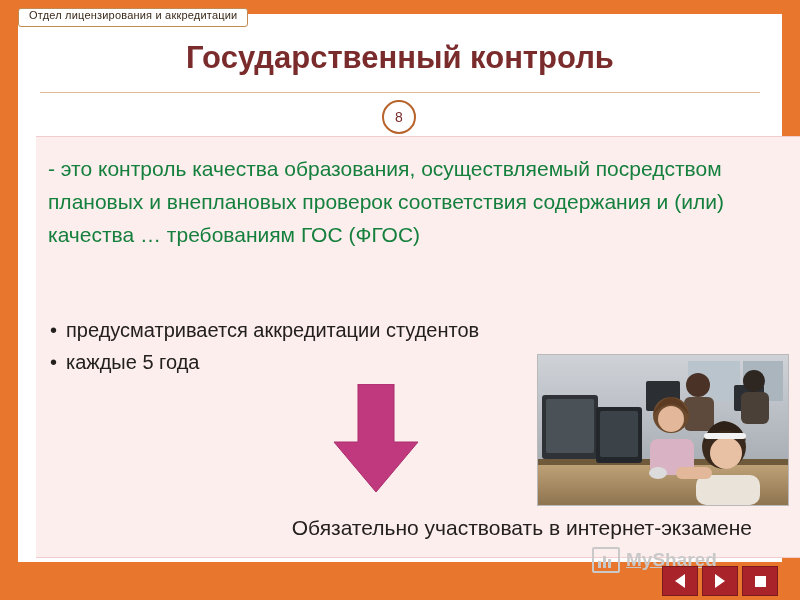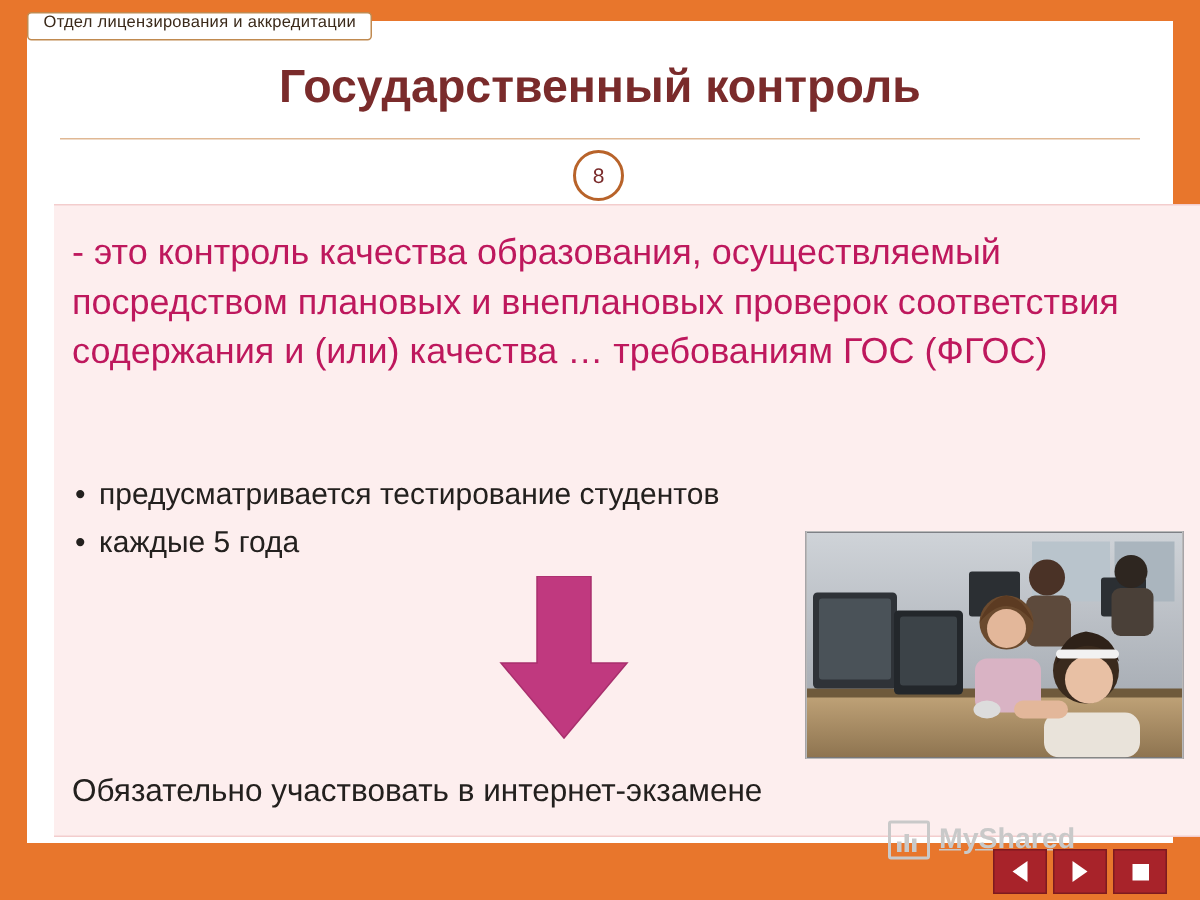--- a/index.html
+++ b/index.html
@@ -107,23 +107,23 @@
     border-bottom: 1px solid #f3cdcd;
   }
   .body-text {
     position: absolute;
     left: 30px;
     top: 138px;
     width: 700px;
     color: #23201e;
   }
   .para {
-    font-size: 24px;
+    font-size: 21px;
     line-height: 33px;
-    color: #be185d;
+    color: #15803d;
     margin: 0 0 0 0;
     text-indent: 0;
   }
   .bullets {
     position: absolute;
     left: 30px;
     top: 300px;
     width: 560px;
   }
   .bullet {
@@ -159,21 +159,21 @@
     border: 1px solid #b9b9b9;
     overflow: hidden;
     background: #2a2f3a;
   }
   .photo svg { display: block; }
   .footer-line {
     position: absolute;
     left: 30px;
     top: 502px;
     width: 704px;
-    text-align: left;
+    text-align: right;
     font-size: 21px;
     color: #23201e;
   }
   
   .watermark {
     position: absolute;
     left: 592px;
     top: 545px;
     width: 190px;
     height: 30px;
@@ -250,21 +250,21 @@
     <div class="title-rule"></div>
     <div class="slide-number">8</div>
 
     <div class="band"></div>
 
     <div class="body-text">
       <p class="para">- это контроль качества образования, осуществляемый посредством плановых и внеплановых проверок соответствия содержания и (или) качества … требованиям ГОС (ФГОС)</p>
     </div>
 
     <div class="bullets">
-      <div class="bullet"> предусматривается тестирование студентов</div>
+      <div class="bullet"> предусматривается аккредитации студентов</div>
       <div class="bullet">каждые 5 года</div>
     </div>
 
     <div class="arrow">
       <svg width="92" height="110" viewBox="0 0 92 110" xmlns="http://www.w3.org/2000/svg">
         <polygon points="28,0 64,0 64,58 88,58 46,108 4,58 28,58" fill="#c0397f" stroke="#a82f6d" stroke-width="1"></polygon>
       </svg>
     </div>
 
     <div class="photo">

